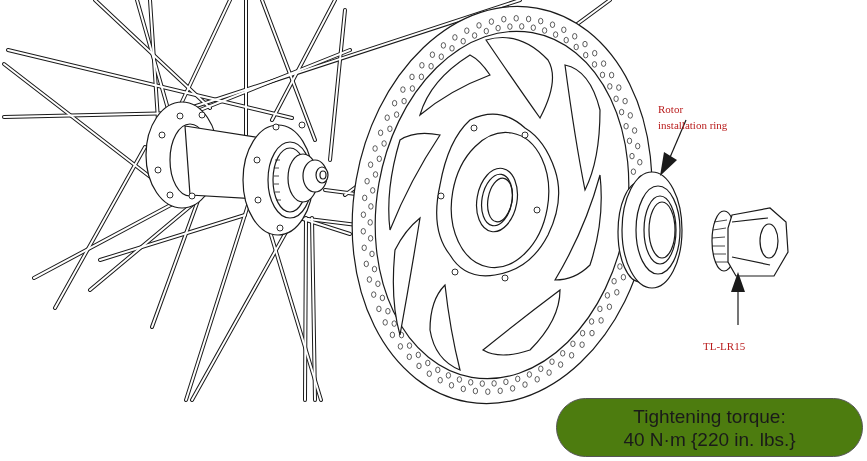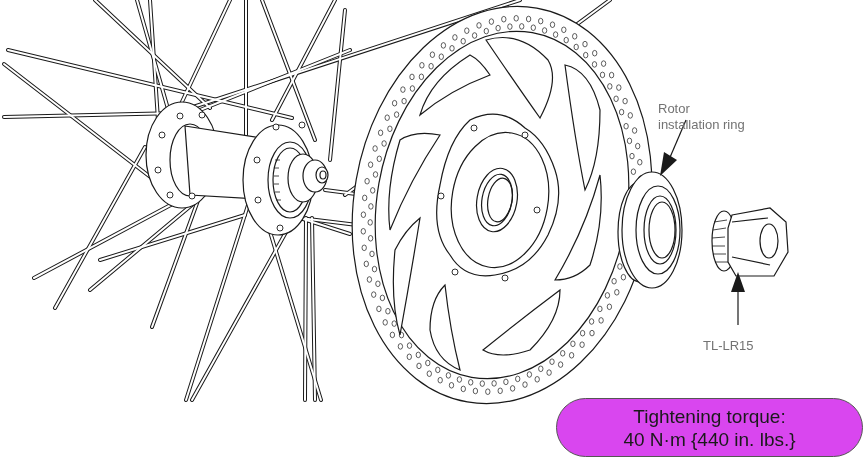--- a/index.html
+++ b/index.html
@@ -1,23 +1,23 @@
 <!DOCTYPE html>
 <html><head>
 <meta charset="utf-8">
 <style>
   html, body { margin: 0; padding: 0; background: #ffffff; }
   body { width: 867px; height: 461px; position: relative; overflow: hidden; font-family: "Liberation Sans", sans-serif; }
   #stage { position: absolute; left: 0; top: 0; width: 867px; height: 461px; }
-  .label { position: absolute; color: #737373; font-size: 13px; line-height: 16px; font-family: Liberation Sans, sans-serif; }
+  .label { position: absolute; color: #b91c1c; font-size: 11px; line-height: 16px; font-family: Liberation Serif, serif; }
   #lbl-ring { left: 658px; top: 101px; }
   #lbl-tool { left: 703px; top: 338px; }
   #torque-box {
     position: absolute; left: 556px; top: 398px; width: 307px; height: 59px;
-    background: #d946ef; border: 1.2px solid #555;
+    background: #4d7c0f; border: 1.2px solid #555;
     border-radius: 30px 30px 30px 30px / 30px 30px 30px 30px;
     border-top-left-radius: 30px; border-bottom-left-radius: 30px;
     box-sizing: border-box;
     display: flex; flex-direction: column; align-items: center; justify-content: center;
     color: #1a1a1a; font-size: 19px; line-height: 23px; text-align: center;
   }
 </style>
 </head>
 <body>
 
@@ -331,15 +331,15 @@
 
   <div id="lbl-ring" class="label">
     <div>Rotor</div>
     <div>installation ring</div>
   </div>
 
   <div id="lbl-tool" class="label">TL-LR15</div>
 
   <div id="torque-box">
     <div>Tightening torque:</div>
-    <div>40 N·m {440 in. lbs.}</div>
+    <div>40 N·m {220 in. lbs.}</div>
   </div>
 </div>
 
 </body></html>

